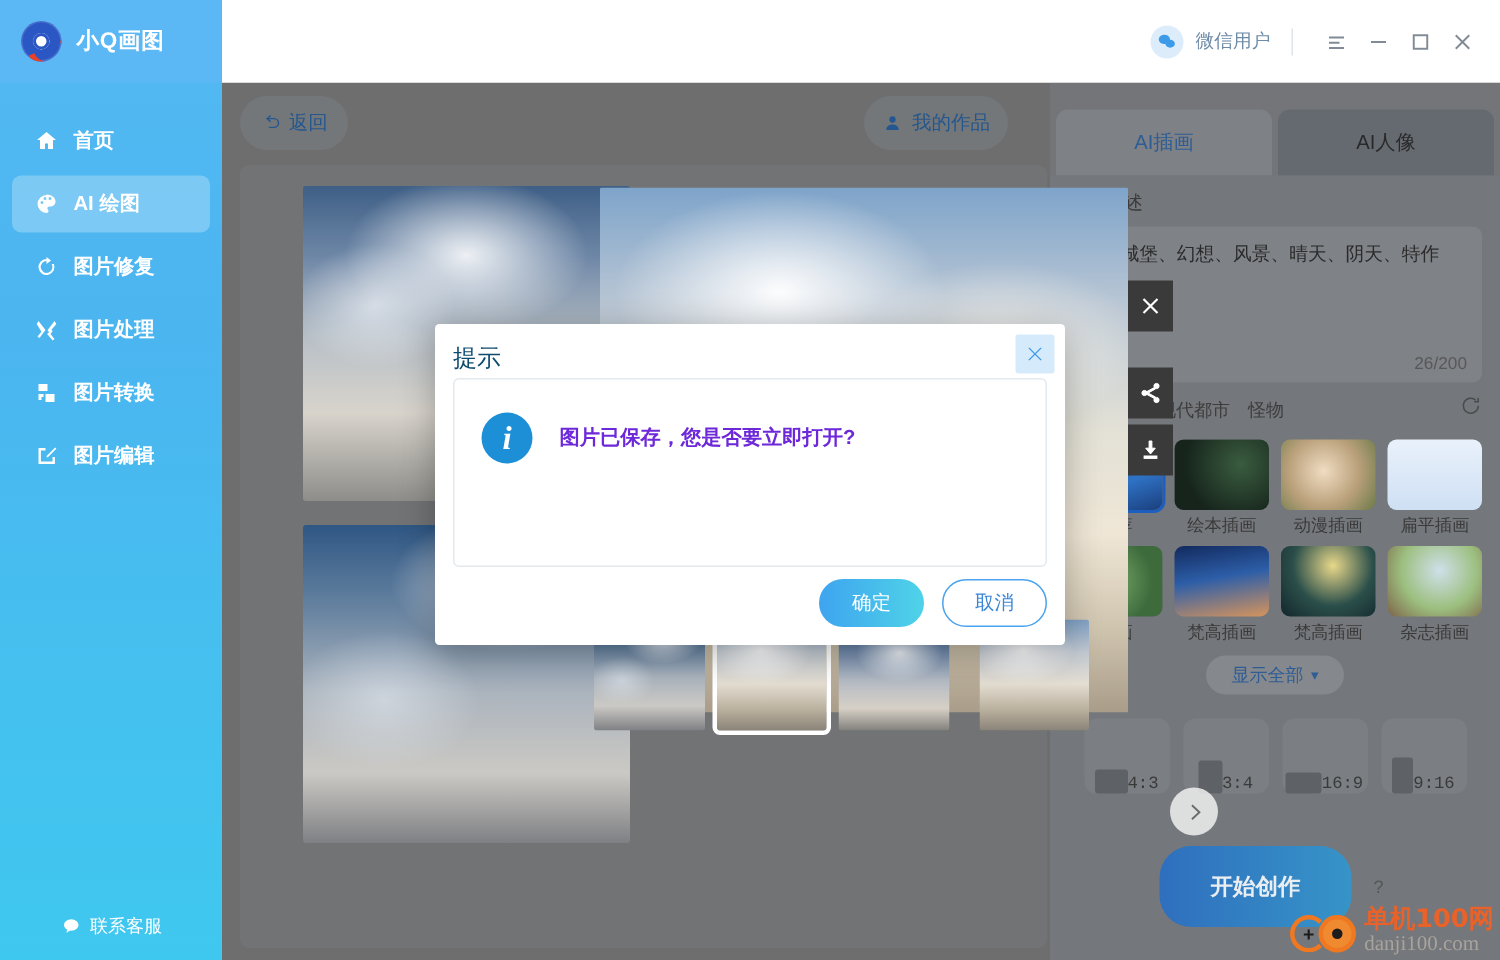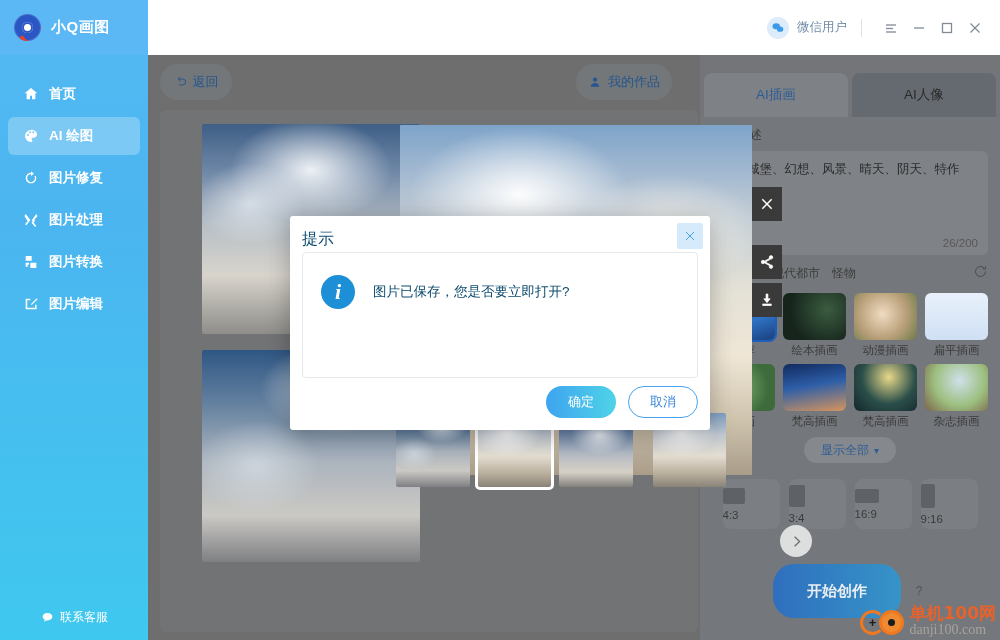--- a/index.html
+++ b/index.html
@@ -224,22 +224,23 @@
   #show-all {
     margin: 8px auto 0 auto; width: 92px; height: 26px; border-radius: 13px;
     background: rgba(150,154,158,.5); display: flex; align-items: center;
     justify-content: center; font-size: 12px; color: #2e5d95; cursor: pointer;
   }
   #show-all .chev { margin-left: 5px; font-size: 10px; }
 
   #ratio-row { margin-top: 16px; display: flex; gap: 9px; justify-content: center; }
   .ratio-cell {
     width: 57px; height: 50px; border-radius: 8px; background: rgba(133,137,142,.45);
-    display: flex; flex-direction: column; align-items: flex-start; justify-content: center;
+    display: flex; flex-direction: row; align-items: flex-end; justify-content: center;
     cursor: pointer;
+    font-family: Liberation Mono, monospace;
   }
   .ratio-shape { background: #5e6165; border-radius: 2px; }
   .ratio-label { font-size: 11.5px; color: #3a3a3a; margin-top: 5px; }
 
   #create-row {
     position: absolute; left: 0; right: 0; bottom: 22px;
     display: flex; align-items: center; justify-content: center;
   }
   #btn-create {
     width: 128px; height: 54px; border-radius: 21px;
@@ -271,21 +272,21 @@
     position: absolute; left: 12px; right: 12px; top: 36px; height: 126px;
     border: 1px solid #e4e9ee; border-radius: 4px;
     display: flex; align-items: flex-start; padding: 22px 0 0 18px;
   }
   #info-icon {
     width: 34px; height: 34px; border-radius: 50%; background: #1d8fd6;
     color: #ffffff; font-size: 22px; font-weight: bold; font-style: italic;
     display: flex; align-items: center; justify-content: center;
     font-family: "Liberation Serif", serif; flex: 0 0 auto;
   }
-  #dialog-message { margin-left: 18px; font-size: 13.5px; color: #0c4a6e; line-height: 34px; }
+  #dialog-message { margin-left: 18px; font-size: 13.5px; color: #6d28d9; line-height: 34px; font-weight: bold; }
   #dialog-actions {
     position: absolute; right: 12px; bottom: 12px; display: flex; gap: 12px;
   }
   #btn-ok {
     width: 70px; height: 32px; border-radius: 16px;
     background: linear-gradient(90deg, #3ea4ef 0%, #4fd3e8 100%);
     color: #ffffff; font-size: 13px;
     display: flex; align-items: center; justify-content: center; cursor: pointer;
   }
   #btn-cancel {

